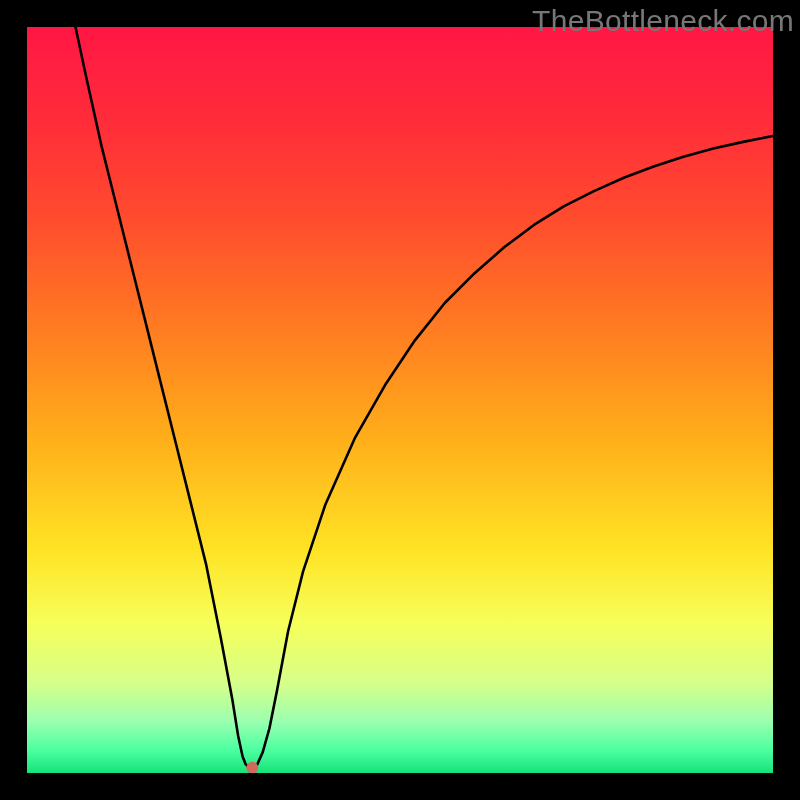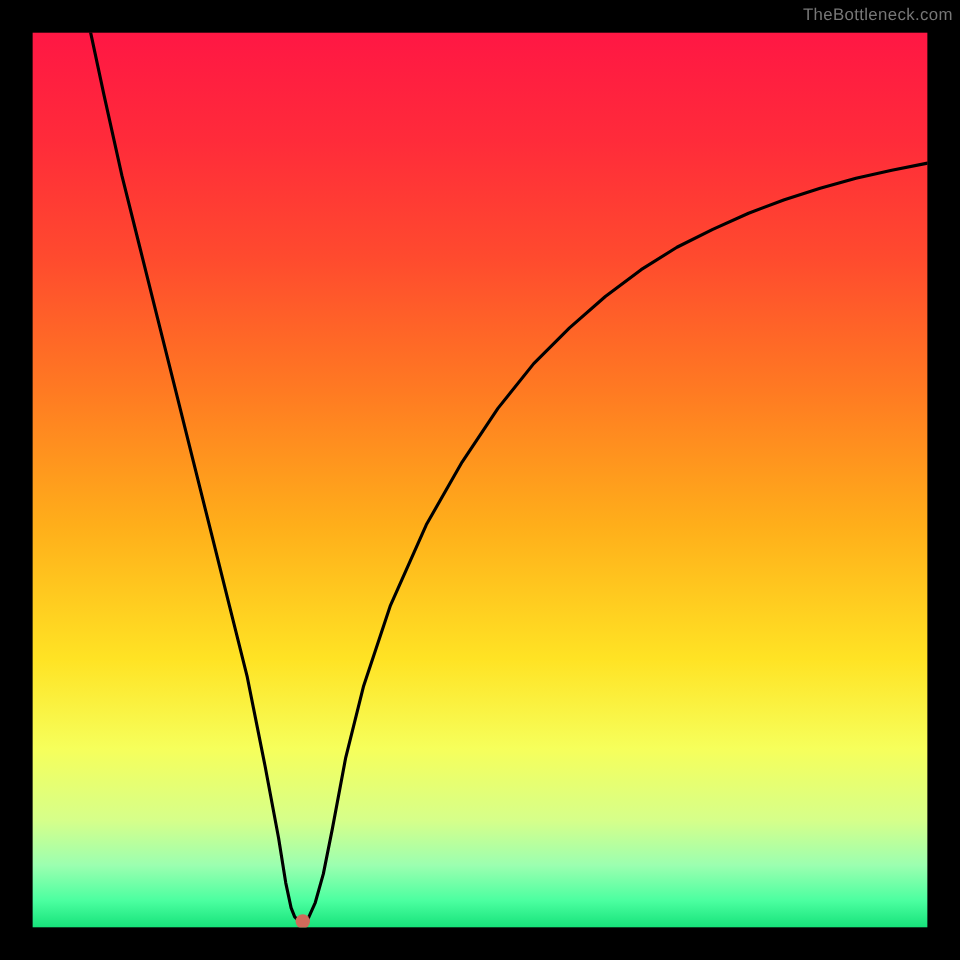--- a/index.html
+++ b/index.html
@@ -24,21 +24,21 @@
     left: 0;
     top: 0;
     width: 746px;
     height: 746px;
   }
   .watermark {
     position: absolute;
     top: 4px;
     right: 6px;
     color: #777;
-    font-size: 14px;
+    font-size: 30px;
     font-weight: 500;
     letter-spacing: 0.3px;
     user-select: none;
   }
   svg { display: block; }
 </style>
 </head>
 <body>
 
 <div class="frame">

